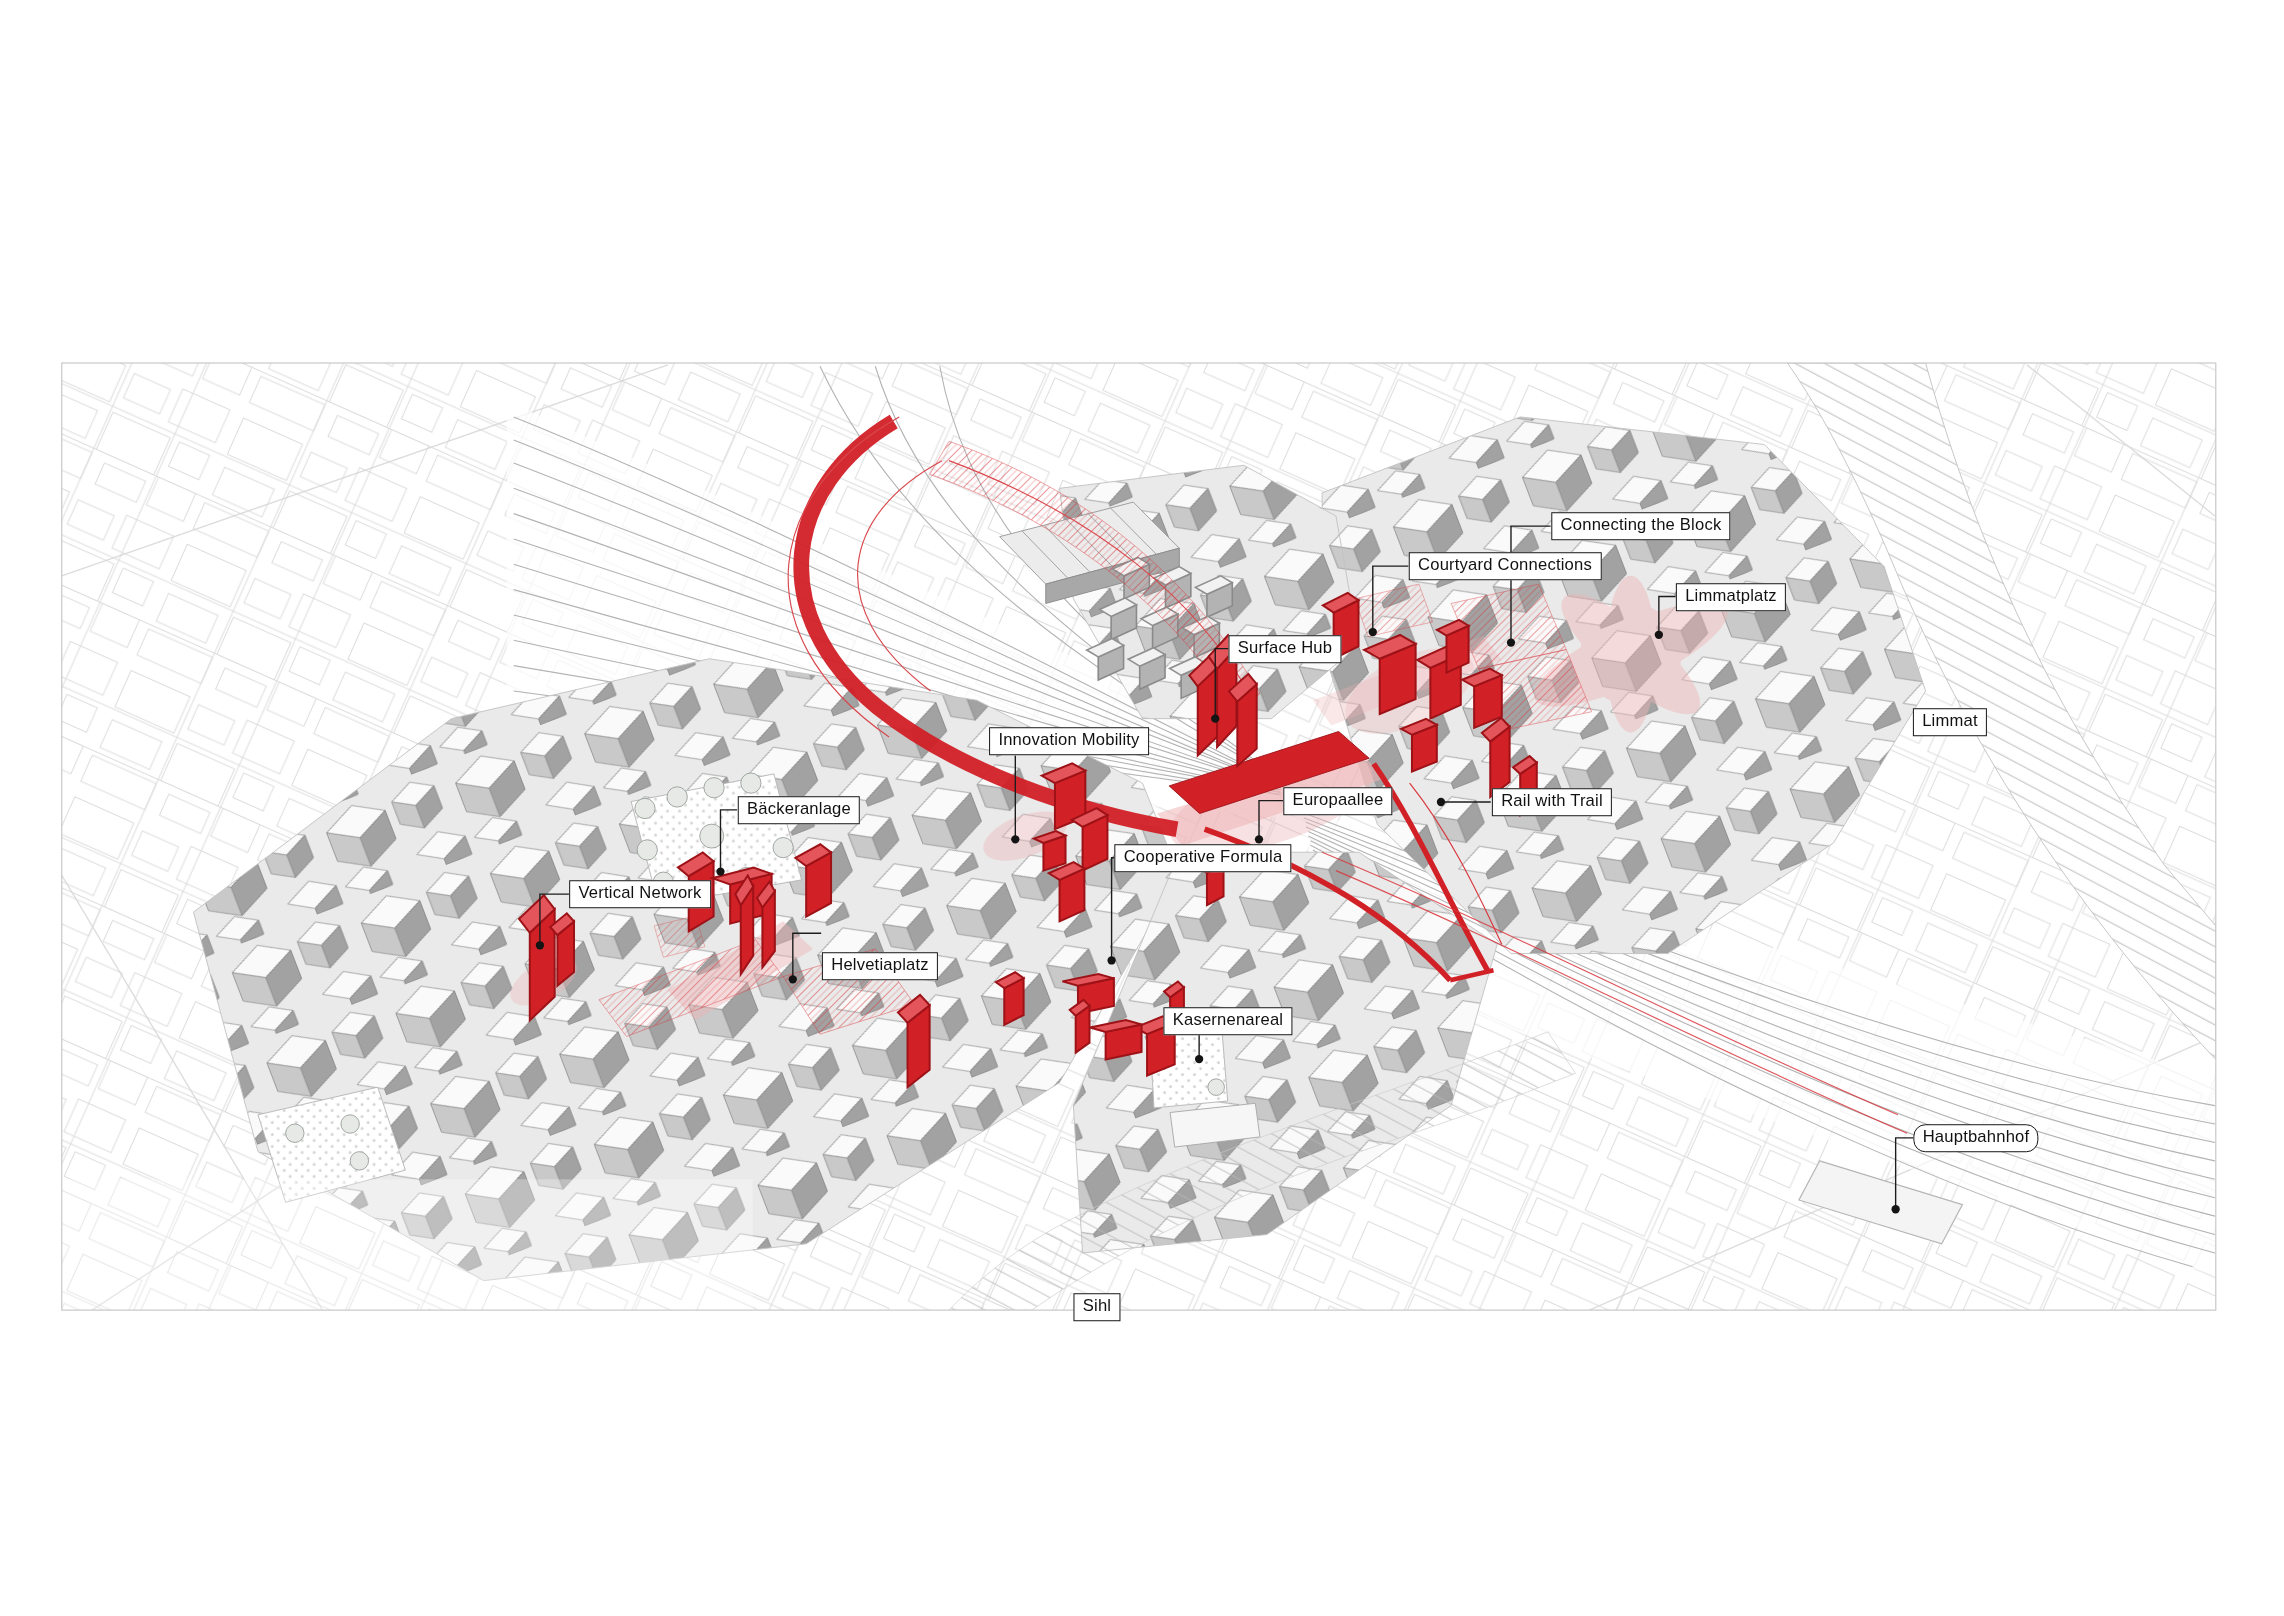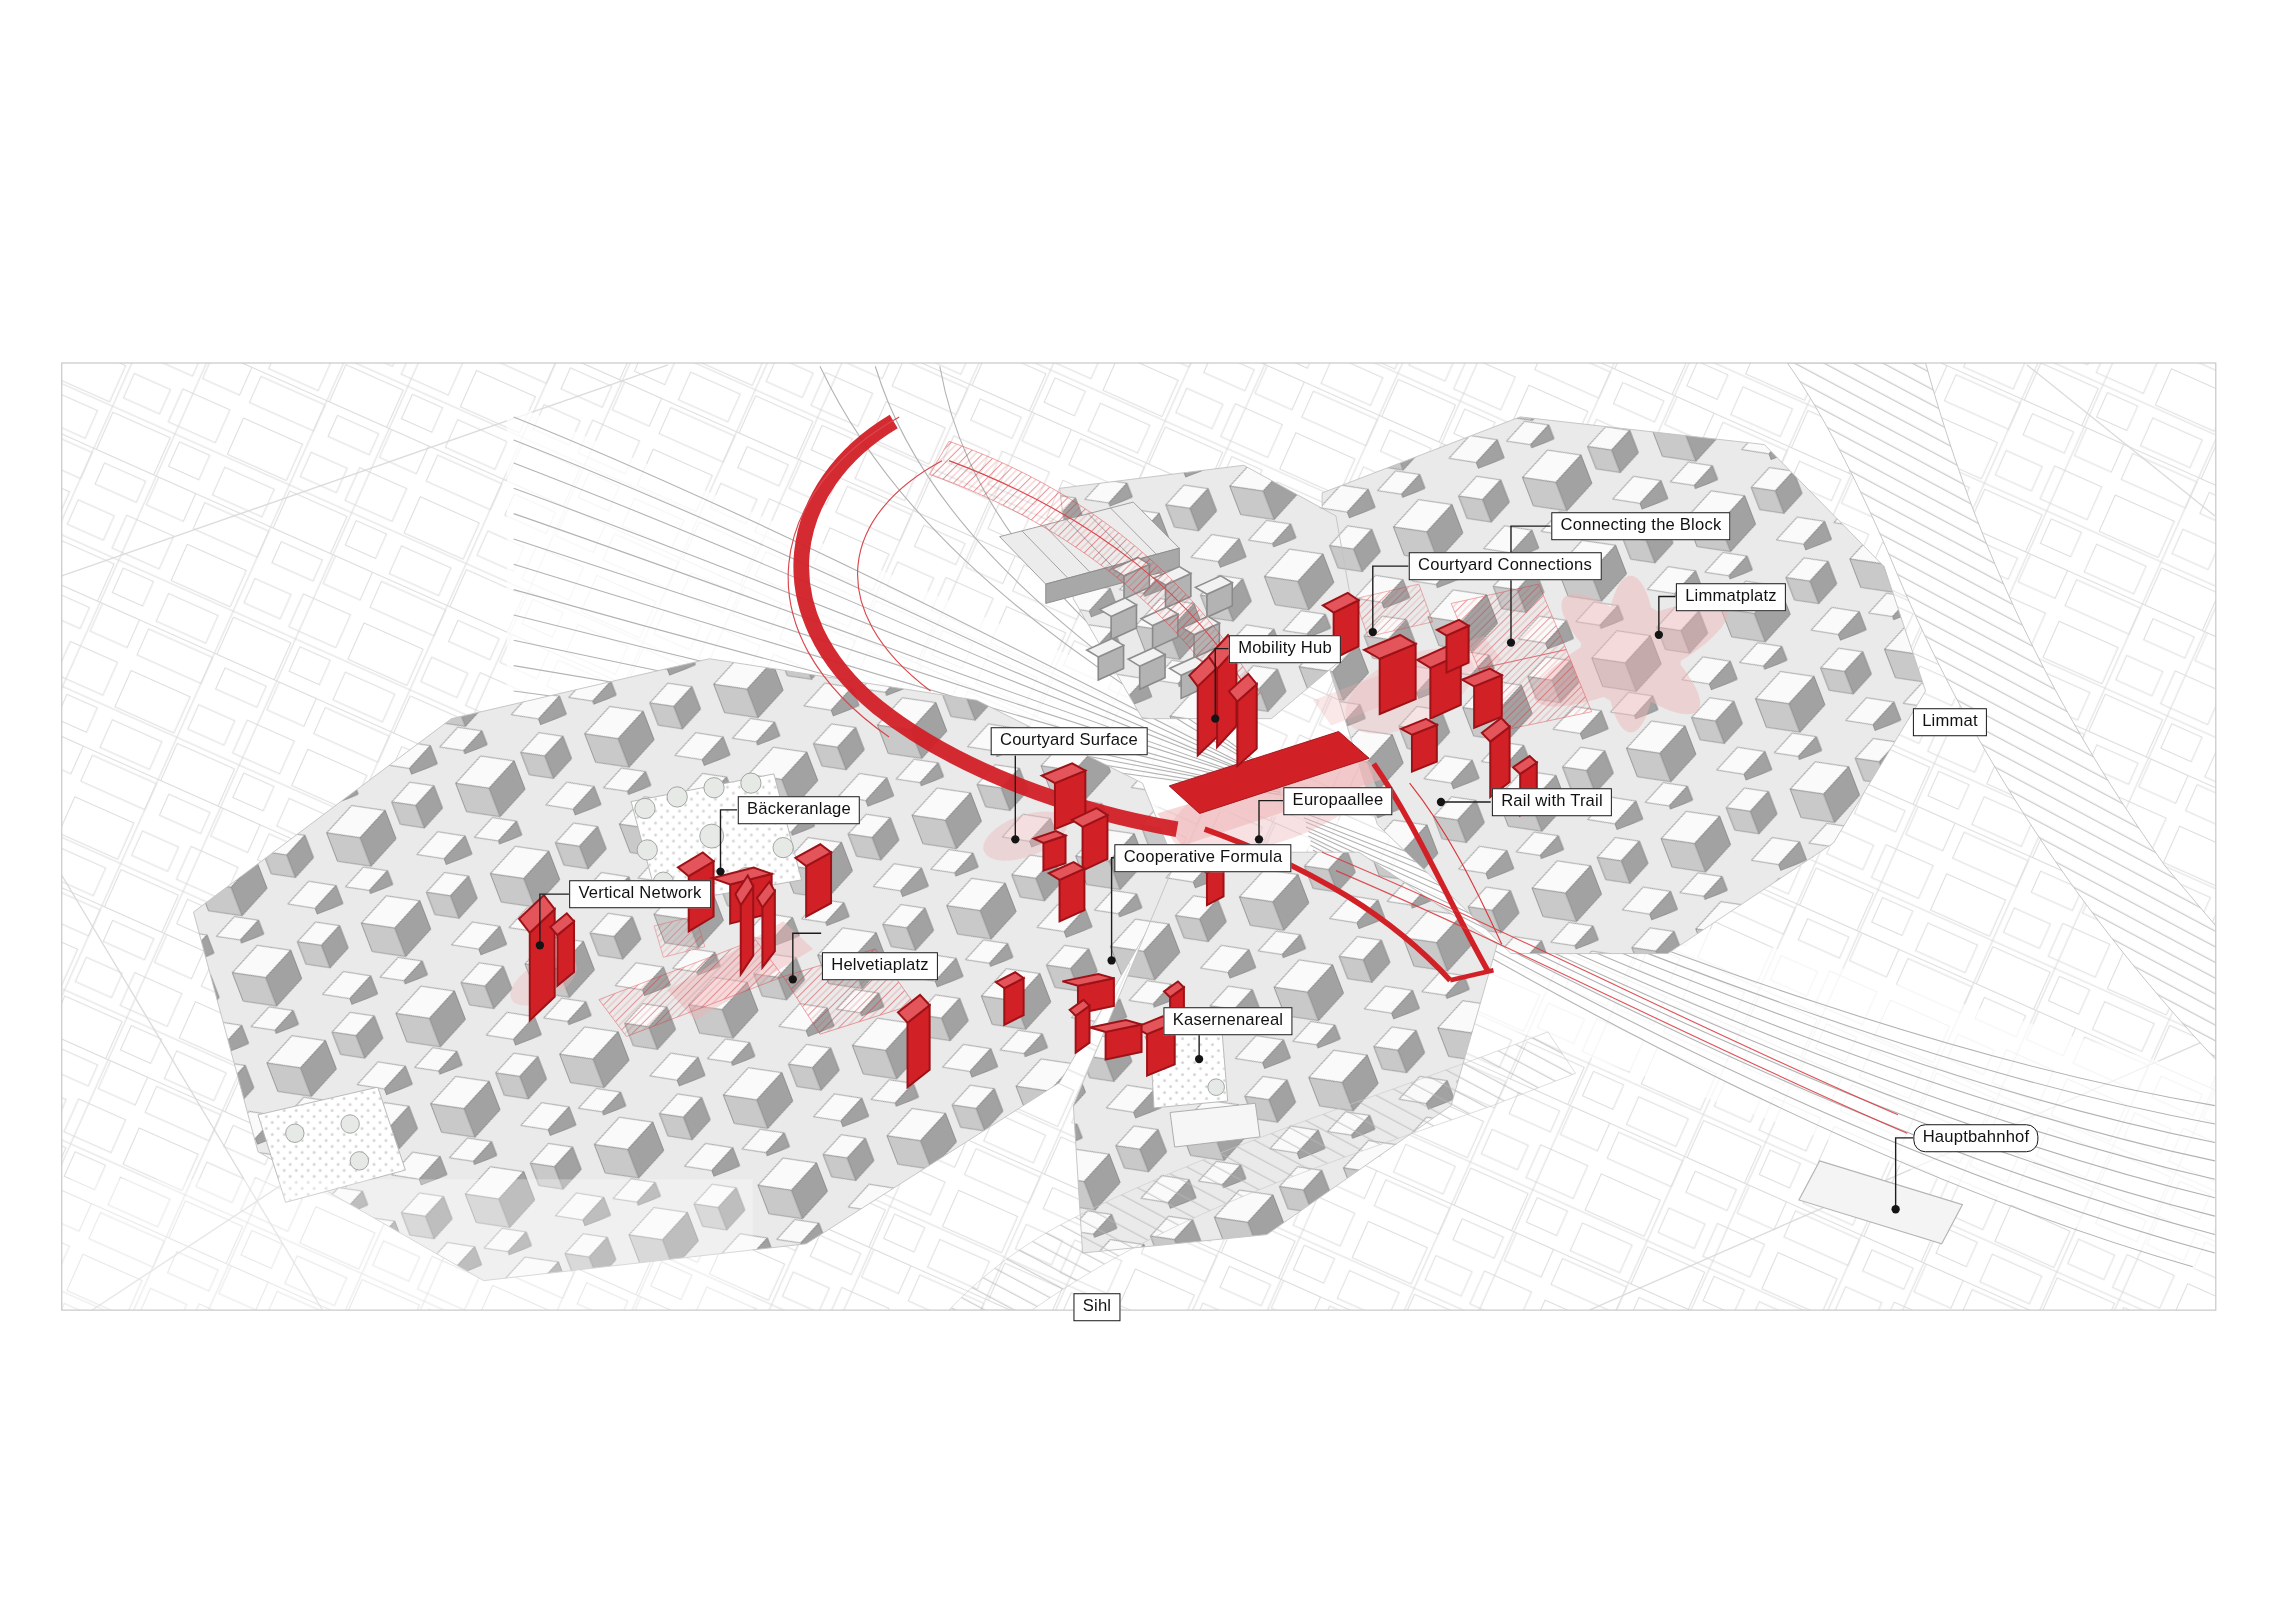--- a/index.html
+++ b/index.html
@@ -334,23 +334,23 @@
       <polyline points="2632.5,2216 2603,2216 2603,2299" fill="none" stroke="var(--c-leader)" stroke-width="3"></polyline>
       <circle cx="2603" cy="2299" r="9" fill="#141414"></circle>
       <polyline points="4153,2470 4115,2470 4115,2625" fill="none" stroke="var(--c-leader)" stroke-width="3"></polyline>
       <circle cx="4115" cy="2625" r="9" fill="#141414"></circle>
     </svg>
 
   <div id="labels-layer">
       <div class="map-label" style="left: 1641px; top: 526px;">Connecting the Block</div>
       <div class="map-label" style="left: 1505px; top: 566px;">Courtyard Connections</div>
       <div class="map-label" style="left: 1731px; top: 597px;">Limmatplatz</div>
-      <div class="map-label" style="left: 1285px; top: 649px;">Mobility Hub</div>
+      <div class="map-label" style="left: 1285px; top: 649px;">Surface Hub</div>
       <div class="map-label" style="left: 1950px; top: 722px;">Limmat</div>
-      <div class="map-label" style="left: 1069px; top: 741px;">Courtyard Surface</div>
+      <div class="map-label" style="left: 1069px; top: 741px;">Innovation Mobility</div>
       <div class="map-label" style="left: 1338px; top: 801px;">Europaallee</div>
       <div class="map-label" style="left: 1552px; top: 802px;">Rail with Trail</div>
       <div class="map-label" style="left: 799px; top: 810px;">Bäckeranlage</div>
       <div class="map-label" style="left: 1203px; top: 858px;">Cooperative Formula</div>
       <div class="map-label" style="left: 640px; top: 894px;">Vertical Network</div>
       <div class="map-label" style="left: 880px; top: 933px; margin-top: 33px;">Helvetiaplatz</div>
       <div class="map-label" style="left: 1228px; top: 1021px;">Kasernenareal</div>
       <div class="map-label" style="left: 1976px; top: 1138px; border-radius: 12px;">Hauptbahnhof</div>
       <div class="map-label" style="left: 1097px; top: 1307px;">Sihl</div>
     </div>

